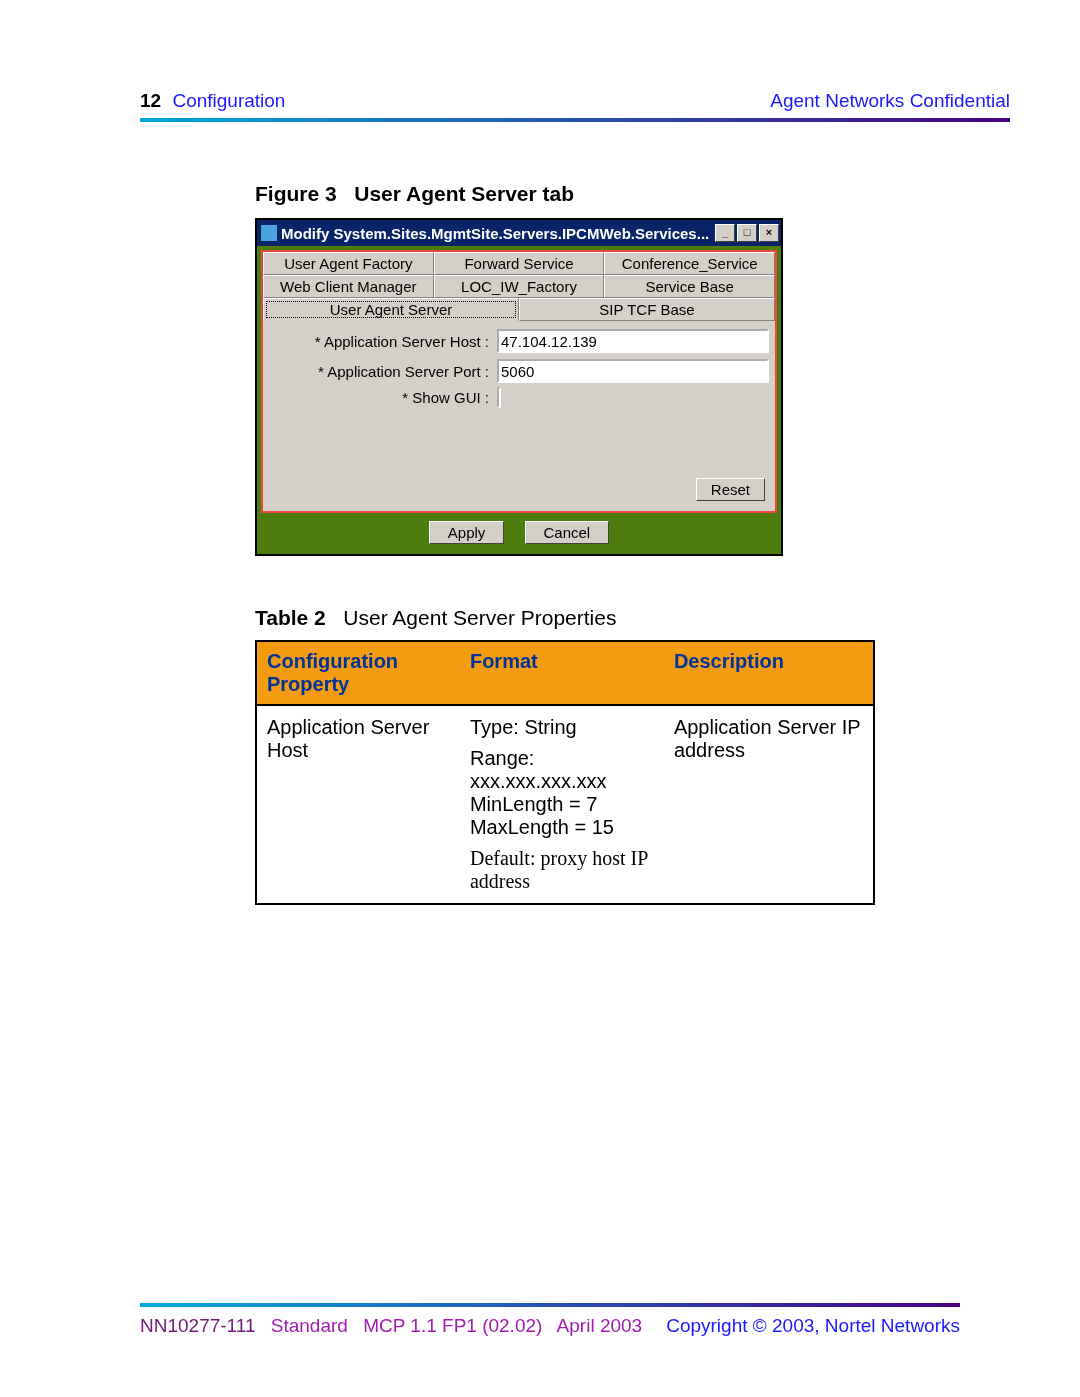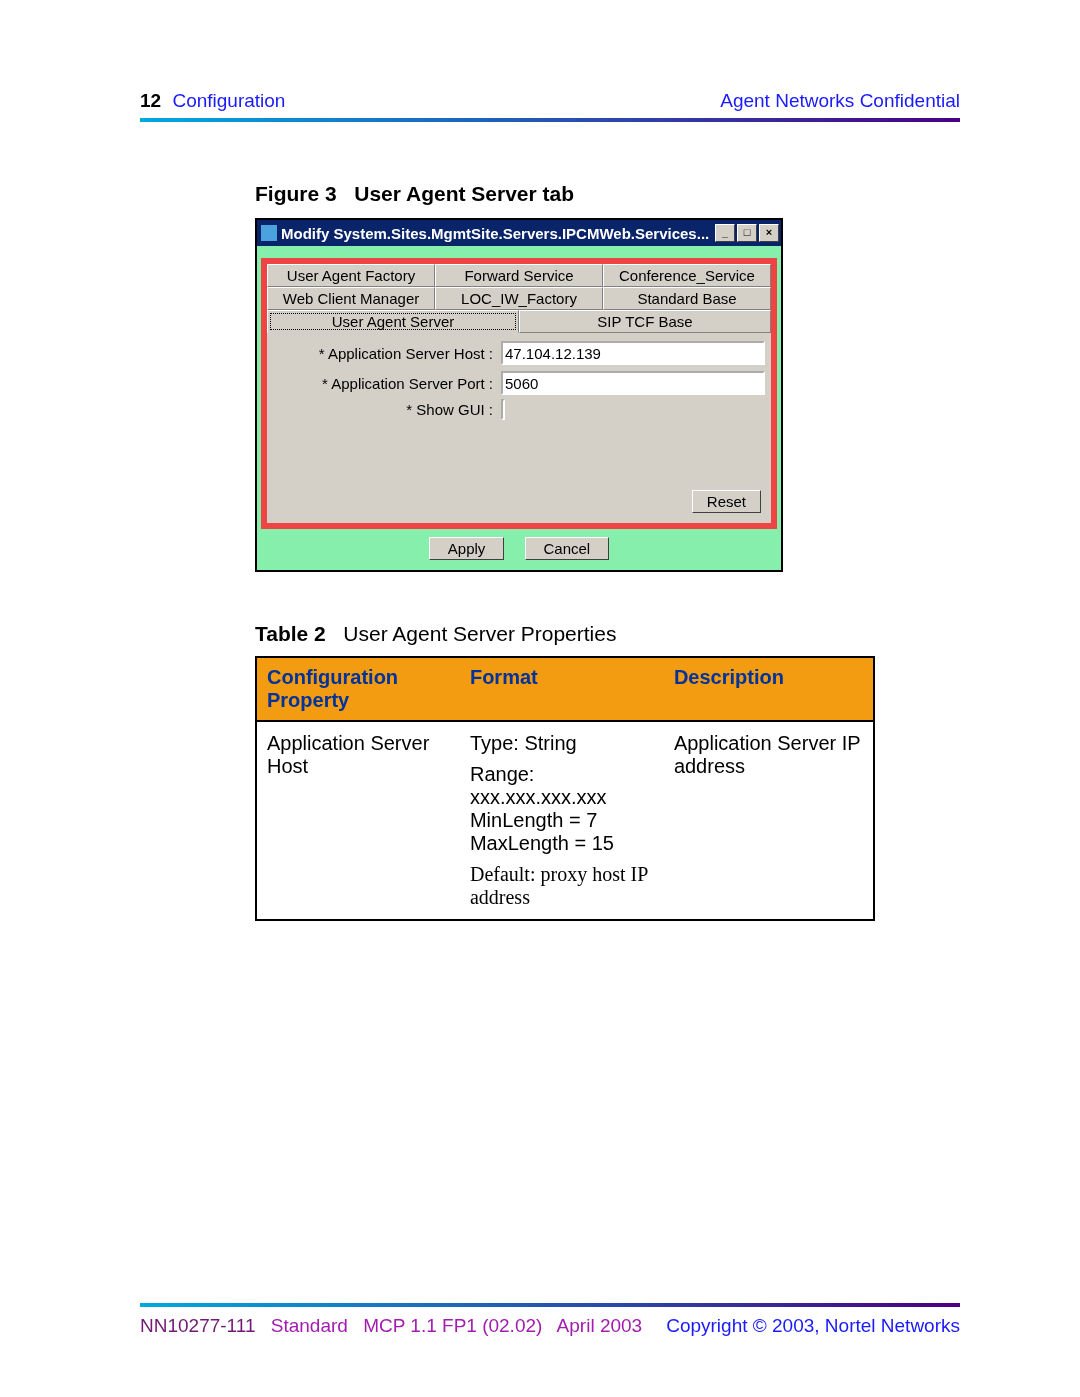--- a/index.html
+++ b/index.html
@@ -7,21 +7,21 @@
     padding: 0;
     background: #fff;
     font-family: Arial, Helvetica, sans-serif;
     color: #000;
   }
   .page {
     width: 1080px;
     height: 1397px;
     position: relative;
     box-sizing: border-box;
-    padding: 90px 120px 60px 140px;
+    padding: 90px 70px 60px 140px;
   }
   .header-row {
     display: flex;
     justify-content: space-between;
     font-size: 19px;
     margin-bottom: 6px;
   }
   .page-num { font-weight: bold; color: #000; }
   .section-name { color: #1a1aff; margin-left: 6px; }
   .confidential { color: #1a1aff; }
@@ -30,21 +30,21 @@
     background: linear-gradient(to right, #00a9e0, #4b0082);
     margin-bottom: 60px;
   }
   .content { margin-left: 115px; }
   .fig-caption { font-size: 21px; margin-bottom: 12px; }
   .fig-caption .bold { font-weight: bold; }
   
   .dialog {
     width: 524px;
     border: 2px solid #000;
-    background: #86efac;
+    background: #4d7c0f;
     font-family: Tahoma, Arial, sans-serif;
     font-size: 15px;
     margin-bottom: 50px;
   }
   .titlebar {
     background: #0a246a;
     color: #fff;
     font-weight: bold;
     padding: 2px 2px 2px 4px;
     display: flex;
@@ -57,24 +57,23 @@
   }
   .titlebar-gap { flex: 1; }
   .win-btn {
     width: 18px; height: 16px; background: #d4d0c8;
     border: 1px solid #fff; border-right-color:#404040; border-bottom-color:#404040;
     margin-left: 2px; font-size: 11px; line-height: 14px; text-align: center;
     color:#000; font-weight:bold; font-family: Arial;
   }
   .dialog-inner { padding: 4px; }
   .tabs-area {
-    border: 6px solid #ef4444;
+    border: 2px solid #ef4444;
     background: #d4d0c8;
     padding: 0;
-    margin-top: 8px;
   }
   .tabrow { display: flex; }
   .tab {
     flex: 1;
     text-align: center;
     padding: 2px 4px;
     border: 1px solid #fff;
     border-right-color: #808080;
     border-bottom-color: #808080;
     font-size: 15px;
@@ -188,21 +187,21 @@
       <div class="dialog-inner">
         <div class="tabs-area">
           <div class="tabrow">
             <div class="tab">User Agent Factory</div>
             <div class="tab">Forward Service</div>
             <div class="tab">Conference_Service</div>
           </div>
           <div class="tabrow">
             <div class="tab">Web Client Manager</div>
             <div class="tab">LOC_IW_Factory</div>
-            <div class="tab">Standard Base</div>
+            <div class="tab">Service Base</div>
           </div>
           <div class="tabrow tabrow3">
             <div class="tab active">User Agent Server</div>
             <div class="tab">SIP TCF Base</div>
           </div>
           <div class="tab-panel">
             <div class="form-row">
               <div class="form-label">* Application Server Host :</div>
               <input class="form-input" value="47.104.12.139" style="">
             </div>

